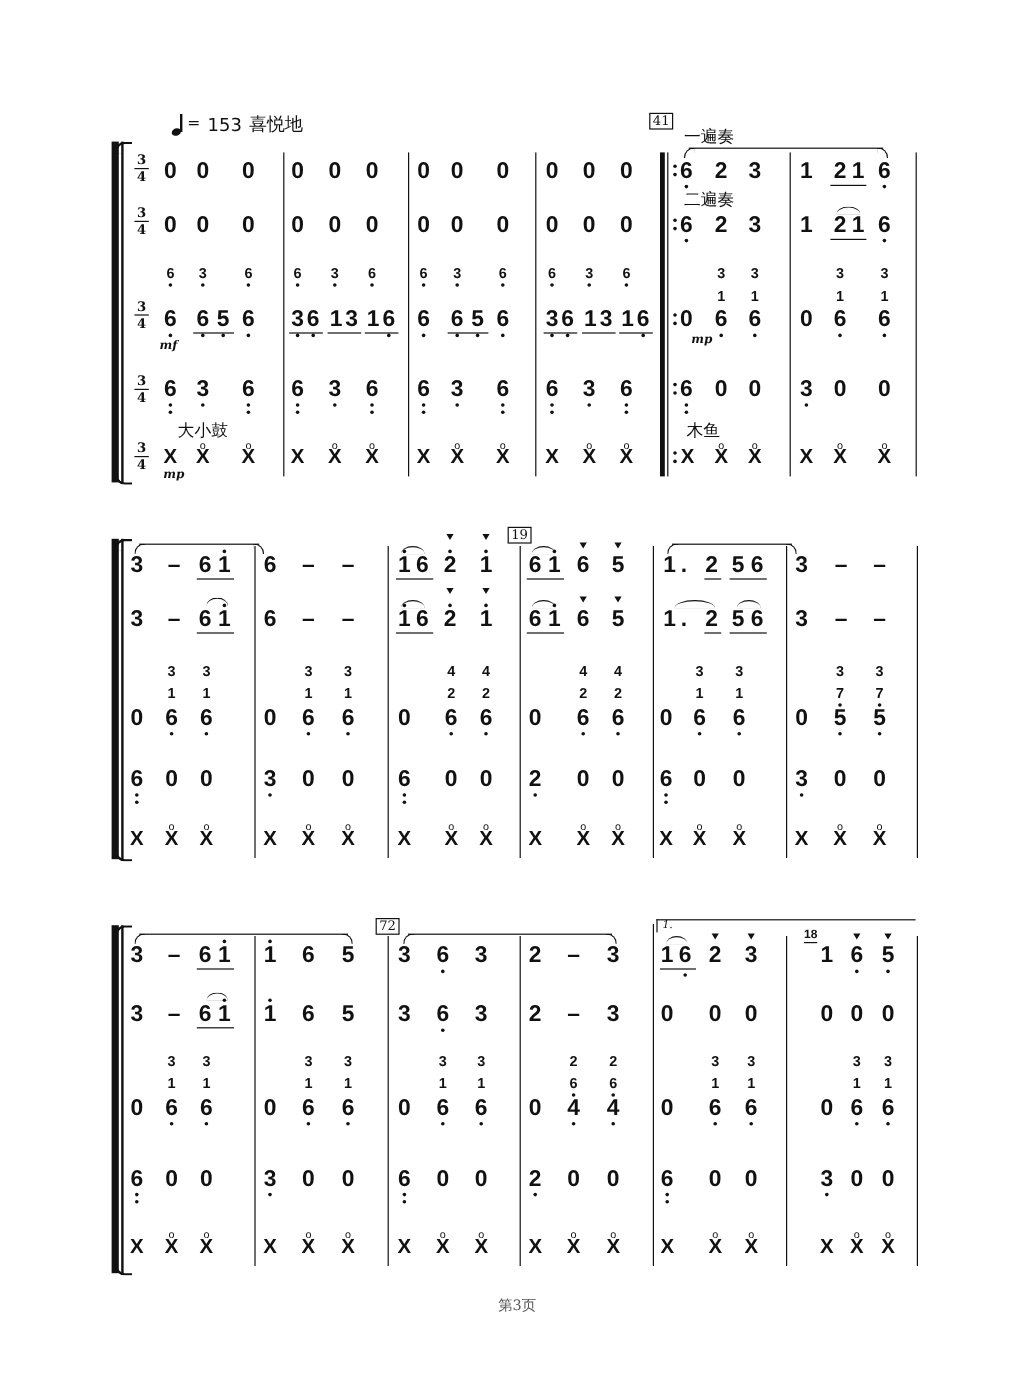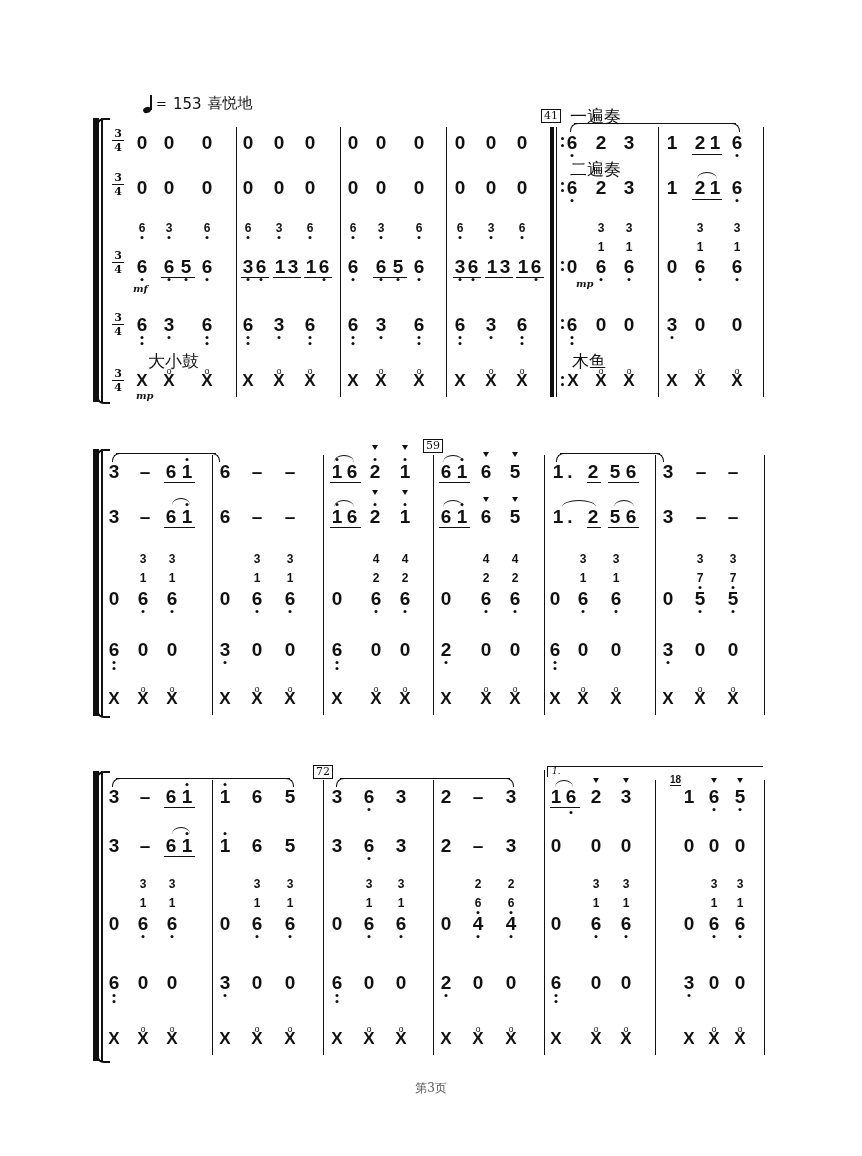--- a/index.html
+++ b/index.html
@@ -32,21 +32,21 @@
   .n .dot-t { top:-4px; }
   .n.sm .dot-b { top:14px; }
   .acc { position:absolute; width:0; height:0; border-left:3px solid transparent; border-right:3px solid transparent; border-top:5px solid #111; transform:translateX(-50%); }
   .ul { position:absolute; height:1.2px; background:#111; }
   .slur { position:absolute; border-top:1.3px solid #111; border-radius:50% 50% 0 0 / 100% 100% 0 0; height:6px; }
   .phr { position:absolute; border-top:1.2px solid #111; height:8px; }
   .phr:before, .phr:after { content:""; position:absolute; top:-1px; width:8px; height:8px; }
   .phr:before { left:-4px; border-top:1.2px solid #111; border-left:1.2px solid #111; border-radius:8px 0 0 0; }
   .phr:after { right:-4px; border-top:1.2px solid #111; border-right:1.2px solid #111; border-radius:0 8px 0 0; }
   .dyn { position:absolute; font-family:"DejaVu Serif", serif; font-style:italic; font-weight:bold; font-size:10px; }
-  .label { position:absolute; font-family:Liberation Mono, monospace; font-size:17px;text-align:center; }
+  .label { position:absolute; font-family:Liberation Mono, monospace; font-size:14px;text-align:center; }
   .reh { position:absolute; font-family:"DejaVu Serif", serif; font-size:11px; border:1px solid #111; padding:0 2px; line-height:12px; background:#fff; }
   .x { position:absolute; font-family:"Liberation Sans", sans-serif; font-weight:bold; font-size:17px; line-height:17px; transform:translateX(-50%); }
   .x .o { position:absolute; left:50%; top:-9px; transform:translateX(-50%); font-size:9px; font-weight:normal; }
   .repeat-dots { position:absolute; width:3px; }
   .repeat-dots:before, .repeat-dots:after { content:""; position:absolute; left:0; width:3px; height:3px; background:#111; border-radius:50%; }
   .repeat-dots:before { top:0; } .repeat-dots:after { top:7px; }
   .volta { position:absolute; border-top:1.2px solid #111; border-left:1.2px solid #111; height:10px; }
   .volta span { position:absolute; left:4px; top:-1px; font-family:"DejaVu Serif", serif; font-style:italic; font-size:9px; }
   .grace { position:absolute; font-family:"Liberation Sans", sans-serif; font-weight:bold; font-size:10px; line-height:10px; }
   .footer { position:absolute; left:0; width:862px; top:1080px; text-align:center; font-family:"DejaVu Serif", serif; font-size:12px; color:#555; }
@@ -111,21 +111,21 @@
   <div class="repeat-dots" style="left:561px;top:137px;"></div>
   <div class="n" style="left:572px;top:133px;"><span>6</span><span class="dot-b"></span></div>
   <div class="n" style="left:601px;top:133px;">2</div>
   <div class="n" style="left:629px;top:133px;">3</div>
   <div class="n" style="left:672px;top:133px;">1</div>
   <div class="n" style="left:700px;top:133px;">2</div>
   <div class="n" style="left:715px;top:133px;">1</div>
   <div class="ul" style="left:692px;top:154px;width:30px;"></div>
   <div class="n" style="left:737px;top:133px;"><span>6</span><span class="dot-b"></span></div>
   <div class="phr" style="left:574px;top:123px;width:162px;"></div>
-  <div class="reh" style="left:541px;top:109px;text-align:right;">41</div>
+  <div class="reh" style="left:541px;top:94px;text-align:right;">41</div>
   <div class="label" style="left:570px;top:105px;">一遍奏</div>
 
   <div class="n" style="left:142px;top:178px;">0</div>
   <div class="n" style="left:169px;top:178px;">0</div>
   <div class="n" style="left:207px;top:178px;">0</div>
   <div class="n" style="left:248px;top:178px;">0</div>
   <div class="n" style="left:279px;top:178px;">0</div>
   <div class="n" style="left:310px;top:178px;">0</div>
   <div class="n" style="left:353px;top:178px;">0</div>
   <div class="n" style="left:381px;top:178px;">0</div>
@@ -275,21 +275,21 @@
   <div class="n" style="left:257px;top:462px;">–</div>
   <div class="n" style="left:290px;top:462px;">–</div>
   <div class="n" style="left:337px;top:462px;"><span>1</span><span class="dot-t"></span></div>
   <div class="n" style="left:352px;top:462px;">6</div>
   <div class="slur" style="left:334px;top:455px;width:20px;"></div>
   <div class="ul" style="left:330px;top:482px;width:31px;"></div>
   <div class="acc" style="left:375px;top:445px;"></div>
   <div class="n" style="left:375px;top:462px;"><span>2</span><span class="dot-t"></span></div>
   <div class="acc" style="left:405px;top:445px;"></div>
   <div class="n" style="left:405px;top:462px;"><span>1</span><span class="dot-t"></span></div>
-  <div class="reh" style="left:423px;top:439px;">59</div>
+  <div class="reh" style="left:423px;top:439px;">19</div>
   <div class="n" style="left:446px;top:462px;">6</div>
   <div class="n" style="left:462px;top:462px;"><span>1</span><span class="dot-t"></span></div>
   <div class="slur" style="left:443px;top:455px;width:20px;"></div>
   <div class="ul" style="left:439px;top:482px;width:31px;"></div>
   <div class="acc" style="left:486px;top:452px;"></div>
   <div class="n" style="left:486px;top:462px;">6</div>
   <div class="acc" style="left:515px;top:452px;"></div>
   <div class="n" style="left:515px;top:462px;">5</div>
   <div class="n" style="left:558px;top:462px;">1</div>
   <div class="n" style="left:570px;top:462px;">.</div>

